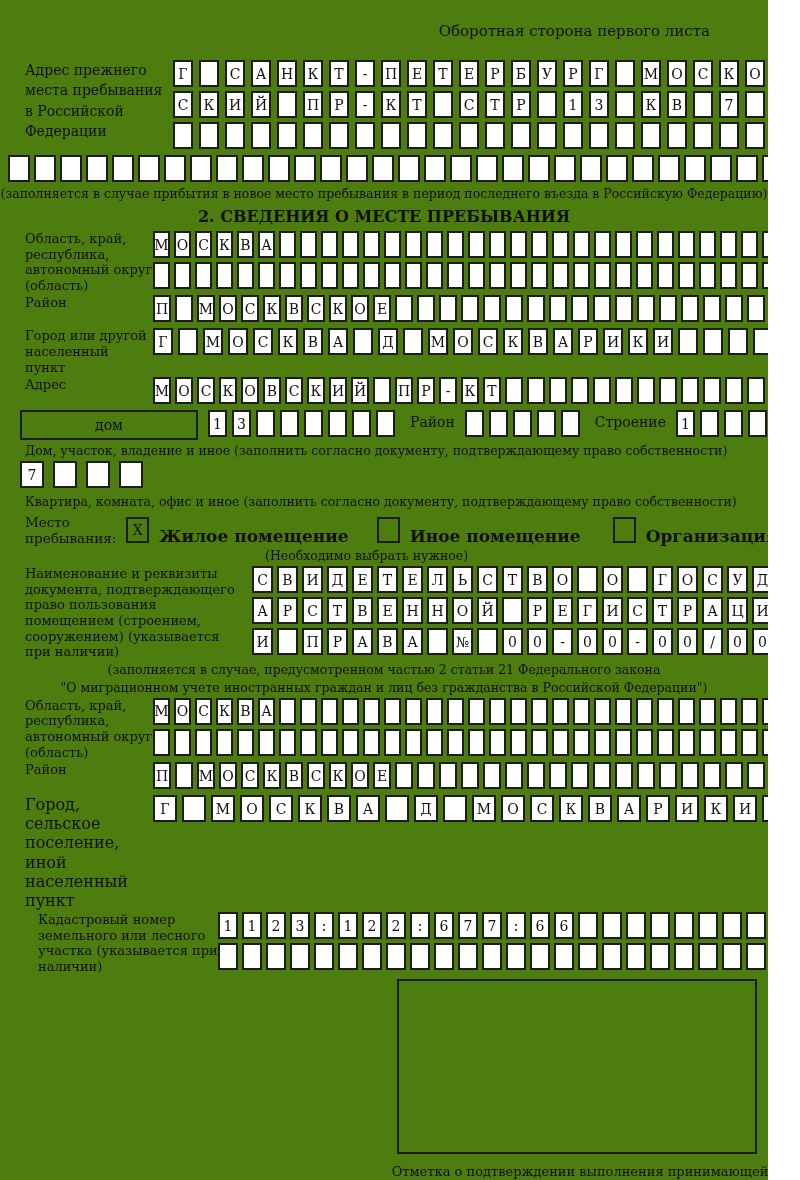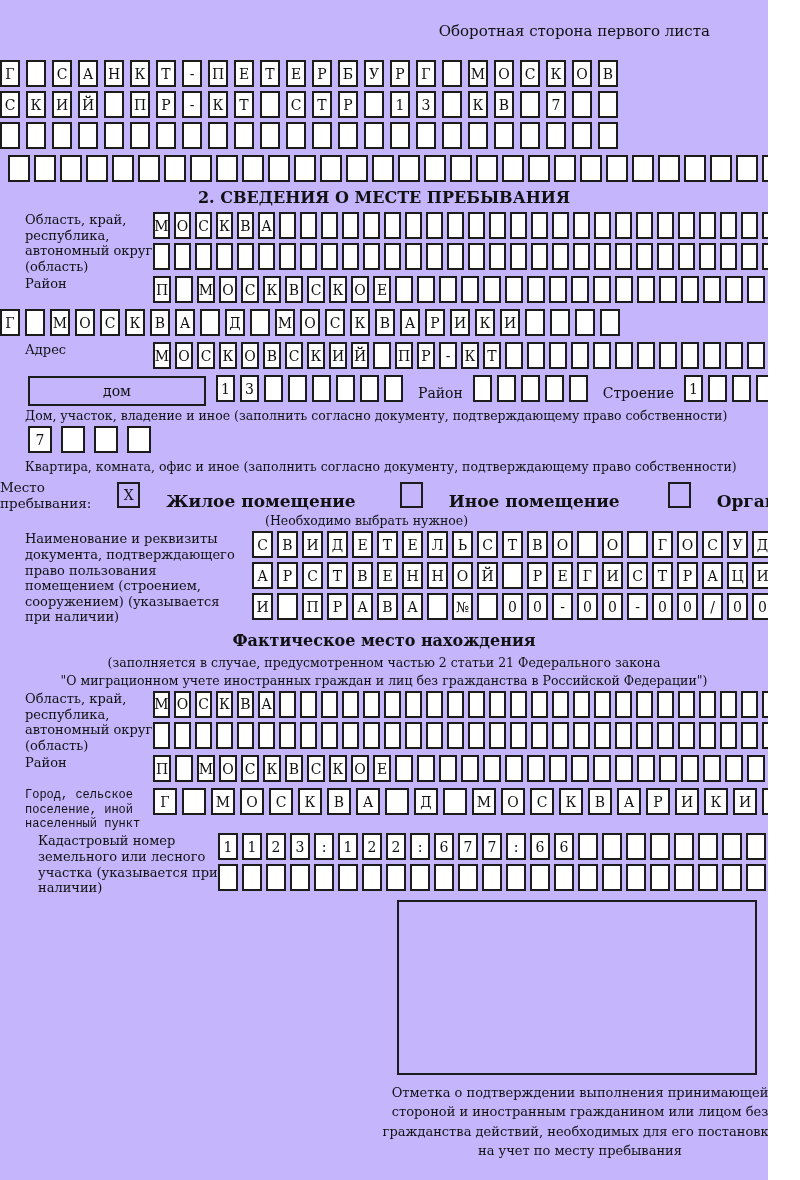--- a/index.html
+++ b/index.html
@@ -1,25 +1,25 @@
 <!DOCTYPE html>
 <html><head>
 <meta charset="utf-8">
 <style>
   html,body{margin:0;padding:0;background:#ffffff;}
   .page{
-    width:768px;height:1180px;overflow:hidden;background:#c4b5fd;
+    width:768px;height:1180px;overflow:hidden;background:#4d7c0f;
     font-family:"DejaVu Serif","Liberation Serif",serif;
     color:#111;box-sizing:border-box;padding-top:22px;position:relative;
   }
   .header-note{font-size:15px;text-align:right;padding-right:58px;}
   
   .formrow{display:flex;align-items:flex-start;margin-bottom:2px;}
   .labelcol{flex:0 0 153px;box-sizing:border-box;padding-left:25px;font-size:13px;line-height:1.2;}
-  .labelcol.small{font-size:12px;font-family:Liberation Mono, monospace;}
+  .labelcol.small{font-size:16px;}
   .labelcol.wide{flex:0 0 252px;padding-right:6px;}
   .labelcol.top{flex:0 0 173px;font-size:14px;line-height:1.45;}
   .labelcol.kad{flex:0 0 205px;margin-left:13px;}
   .cellcol{flex:1 1 auto;}
   
   .cellrow{display:flex;margin-bottom:4px;--cw:18px;--cg:4px;}
   .cell{
     flex:0 0 auto;width:var(--cw);height:27px;box-sizing:border-box;
     border:2px solid #1c1c1c;margin-right:var(--cg);
     display:flex;align-items:center;justify-content:center;
@@ -34,48 +34,49 @@
   .c21{--cw:21px;--cg:4px}
   .c24k{--cw:20px;--cg:4px}
   .csm{--cw:19px;--cg:5px}
   .cap{--cw:24px;--cg:9px}
   
   .note{font-size:12.5px;text-align:center;margin:2px 0 3px 0;}
   .note.left{text-align:left;padding-left:25px;}
   .note.indent{text-align:left;padding-left:265px;}
   .sec-title{font-size:16px;font-weight:bold;text-align:center;margin:6px 0 5px 0;}
   
-  .house-row{display:flex;align-items:center;padding-left:28px;margin:2px 0 2px 0;}
+  .house-row{display:flex;align-items:flex-start;padding-left:20px;margin:2px 0 2px 0;}
   .named-box{
     flex:0 0 178px;height:30px;box-sizing:border-box;border:2px solid #1c1c1c;
     display:flex;align-items:center;justify-content:center;font-size:14px;margin-right:10px;
   }
   .inline-lbl{font-size:14px;margin:4px 10px 0 10px;white-space:nowrap;}
   
-  .stay-row{display:flex;align-items:center;margin-top:4px;gap:16px;}
+  .stay-row{display:flex;align-items:center;padding-left:25px;margin-top:4px;}
   .stay-row .lead{font-size:13.5px;margin-right:10px;}
   .checkbox{
     flex:0 0 auto;width:23px;height:26px;box-sizing:border-box;border:2px solid #1c1c1c;
     display:flex;align-items:center;justify-content:center;font-size:14px;
   }
   .opt-label{font-size:17px;margin:13px 14px 0 10px;white-space:nowrap;font-weight:bold;}
   .gap1{margin-left:14px;} .gap2{margin-left:18px;}
   
   .confirm-box{width:360px;height:175px;border:2px solid #1c1c1c;margin-left:397px;margin-top:4px;box-sizing:border-box;}
   .confirm-caption{width:400px;margin:8px 0 0 380px;font-size:13px;line-height:1.5;text-align:center;}
   .mt20{margin-top:20px;}
 </style>
 </head>
 <body>
 
 <div class="page">
 
   <div class="header-note">Оборотная сторона первого листа</div>
 
   <div class="formrow mt20">
+    <div class="labelcol top">Адрес прежнего места пребывания в Российской Федерации</div>
     <div class="cellcol">
       <div class="cellrow c24">
           <span class="cell">Г</span>
           <span class="cell"></span>
           <span class="cell">С</span>
           <span class="cell">А</span>
           <span class="cell">Н</span>
           <span class="cell">К</span>
           <span class="cell">Т</span>
           <span class="cell">-</span>
@@ -175,20 +176,21 @@
       <span class="cell"></span>
       <span class="cell"></span>
       <span class="cell"></span>
       <span class="cell"></span>
       <span class="cell"></span>
       <span class="cell"></span>
       <span class="cell"></span>
       <span class="cell"></span>
       <span class="cell"></span>
     </div>
+  <div class="note">(заполняется в случае прибытия в новое место пребывания в период последнего въезда в Российскую Федерацию)</div>
 
   <div class="sec-title">2. СВЕДЕНИЯ О МЕСТЕ ПРЕБЫВАНИЯ</div>
 
   <div class="formrow">
     <div class="labelcol">Область, край, республика, автономный округ (область)</div>
     <div class="cellcol">
       <div class="cellrow c30">
           <span class="cell">М</span>
           <span class="cell">О</span>
           <span class="cell">С</span>
@@ -286,20 +288,21 @@
           <span class="cell"></span>
           <span class="cell"></span>
           <span class="cell"></span>
           <span class="cell"></span>
           <span class="cell"></span>
         </div>
     </div>
   </div>
 
   <div class="formrow">
+    <div class="labelcol">Город или другой населенный пункт</div>
     <div class="cellcol">
       <div class="cellrow c25">
           <span class="cell">Г</span>
           <span class="cell"></span>
           <span class="cell">М</span>
           <span class="cell">О</span>
           <span class="cell">С</span>
           <span class="cell">К</span>
           <span class="cell">В</span>
           <span class="cell">А</span>
@@ -480,21 +483,20 @@
           <span class="cell">-</span>
           <span class="cell">0</span>
           <span class="cell">0</span>
           <span class="cell">/</span>
           <span class="cell">0</span>
           <span class="cell">0</span>
         </div>
     </div>
   </div>
 
-  <div class="sec-title">Фактическое место нахождения</div>
   <div class="note">(заполняется в случае, предусмотренном частью 2 статьи 21 Федерального закона</div>
   <div class="note">"О миграционном учете иностранных граждан и лиц без гражданства в Российской Федерации")</div>
 
   <div class="formrow">
     <div class="labelcol">Область, край, республика, автономный округ (область)</div>
     <div class="cellcol">
       <div class="cellrow c30">
           <span class="cell">М</span>
           <span class="cell">О</span>
           <span class="cell">С</span>

